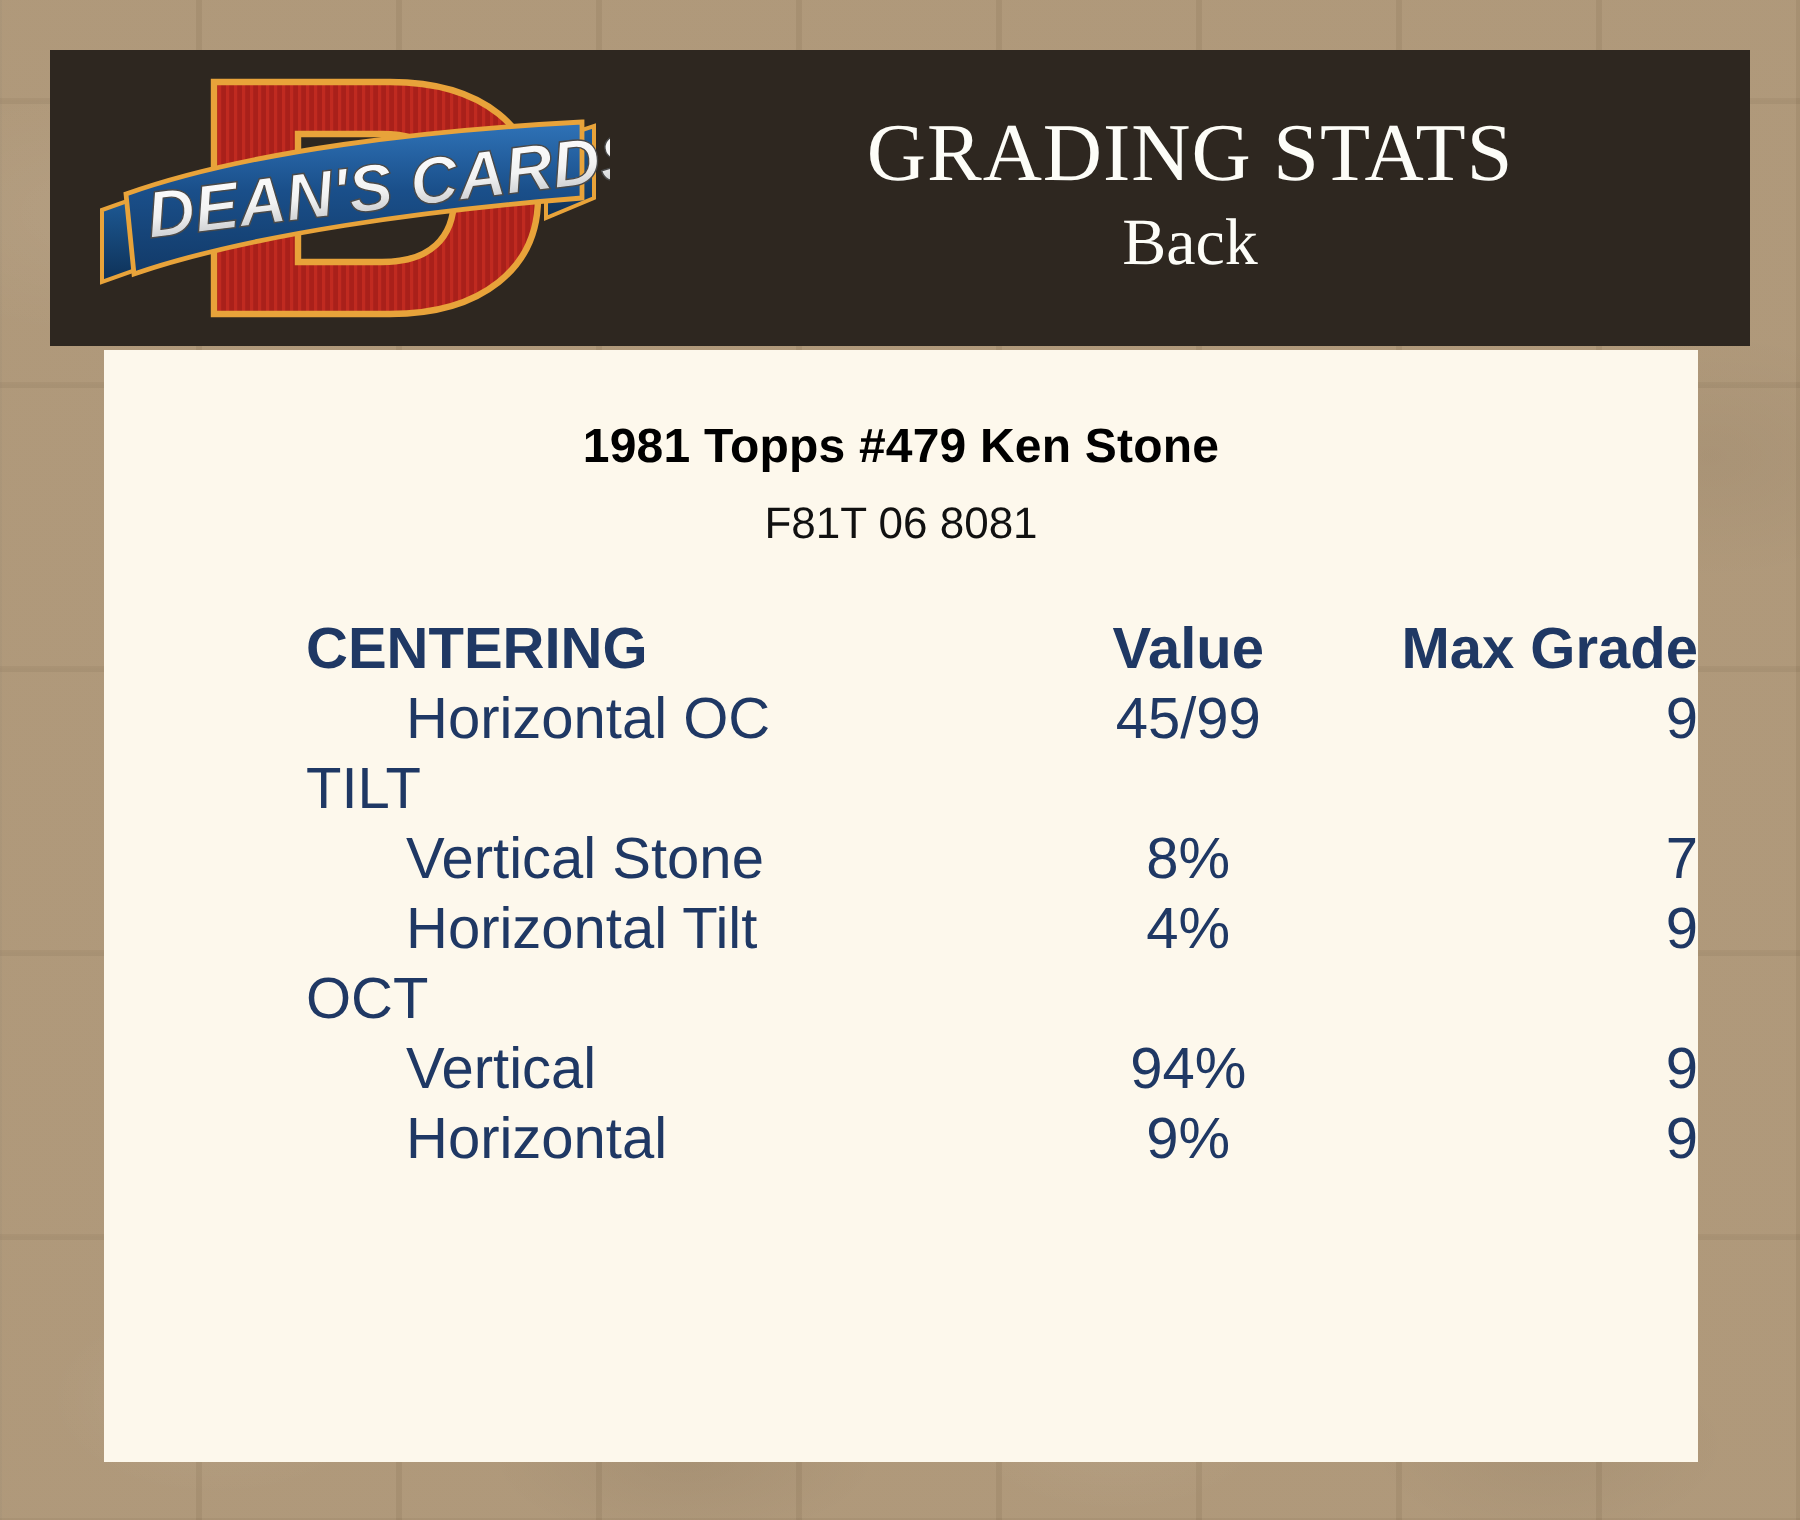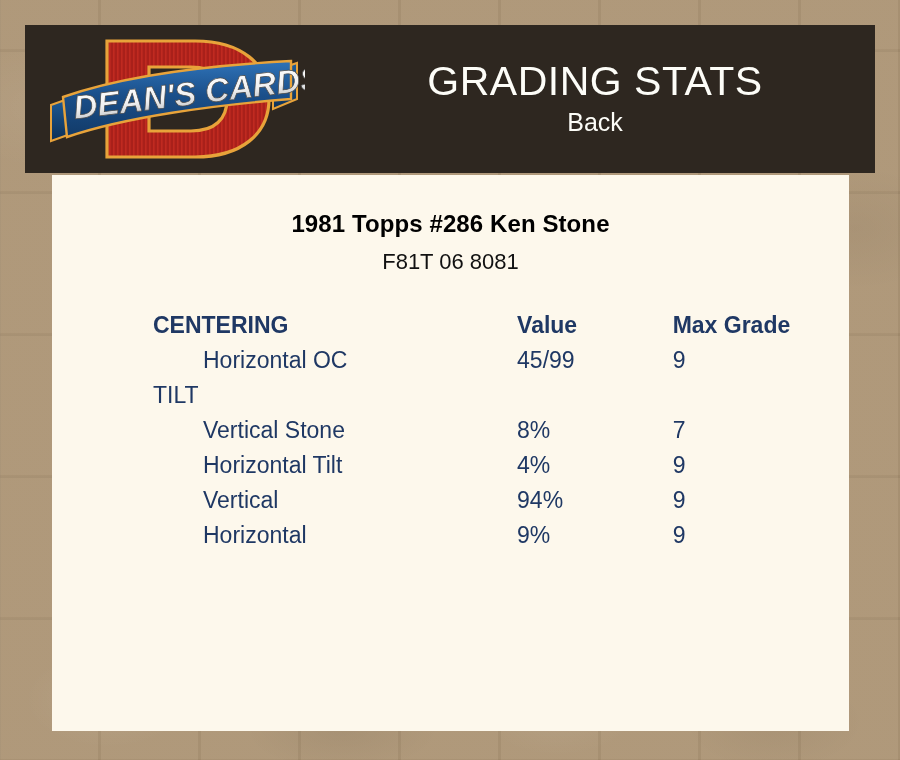--- a/index.html
+++ b/index.html
@@ -69,31 +69,32 @@
   #header-titles {
     position: absolute;
     left: 290px;
     right: 0;
     top: 0;
     bottom: 0;
     display: flex;
     flex-direction: column;
     align-items: center;
     justify-content: center;
+    font-family: Liberation Serif, serif;
   }
   #header-title {
     color: #fdfdf8;
     font-size: 41px;
     letter-spacing: 0.5px;
     line-height: 1.05;
     font-weight: 400;
   }
   #header-subtitle {
     color: #fdfdf8;
-    font-size: 25px;
+    font-size: 33px;
     line-height: 1.25;
     font-weight: 400;
     margin-top: 4px;
   }
 
   
   #content-panel {
     position: absolute;
     left: 52px;
     top: 175px;
@@ -122,25 +123,25 @@
   #stats-table {
     margin-top: 33px;
     width: 100%;
     border-collapse: collapse;
     color: #1f3864;
   }
   #stats-table td {
     padding: 0;
     height: 35px;
     vertical-align: middle;
-    font-size: 23px;
+    font-size: 29px;
   }
   .col-label   { width: 390px; padding-left: 101px !important; }
-  .col-value   { width: 190px; text-align: left; }
-  .col-grade   { width: 216px; text-align: left; }
+  .col-value   { width: 190px; text-align: center; }
+  .col-grade   { width: 216px; text-align: right; }
 
   tr.section-row td.col-label {
     font-weight: normal;
     padding-left: 101px !important;
     font-size: 23px;
   }
   tr.header-row td {
     font-weight: bold;
   }
   tr.detail-row td.col-label {
@@ -193,21 +194,21 @@
   </div>
 
   <div id="header-titles">
     <div id="header-title">GRADING STATS</div>
     <div id="header-subtitle">Back</div>
   </div>
 </div>
 
 <div id="content-panel">
 
-  <div id="card-title">1981 Topps #286 Ken Stone</div>
+  <div id="card-title">1981 Topps #479 Ken Stone</div>
   <div id="card-code">F81T 06 8081</div>
 
   <table id="stats-table">
     <tbody>
         <tr class="header-row">
           <td class="col-label">CENTERING</td>
           <td class="col-value">Value</td>
           <td class="col-grade">Max Grade</td>
         </tr>
         <tr class="detail-row">
@@ -223,20 +224,25 @@
         <tr class="detail-row">
           <td class="col-label">Vertical Stone</td>
           <td class="col-value">8%</td>
           <td class="col-grade">7</td>
         </tr>
         <tr class="detail-row">
           <td class="col-label">Horizontal Tilt</td>
           <td class="col-value">4%</td>
           <td class="col-grade">9</td>
         </tr>
+        <tr class="section-row">
+          <td class="col-label">OCT</td>
+          <td class="col-value"></td>
+          <td class="col-grade"></td>
+        </tr>
         <tr class="detail-row">
           <td class="col-label">Vertical</td>
           <td class="col-value">94%</td>
           <td class="col-grade">9</td>
         </tr>
         <tr class="detail-row">
           <td class="col-label">Horizontal</td>
           <td class="col-value">9%</td>
           <td class="col-grade">9</td>
         </tr>

